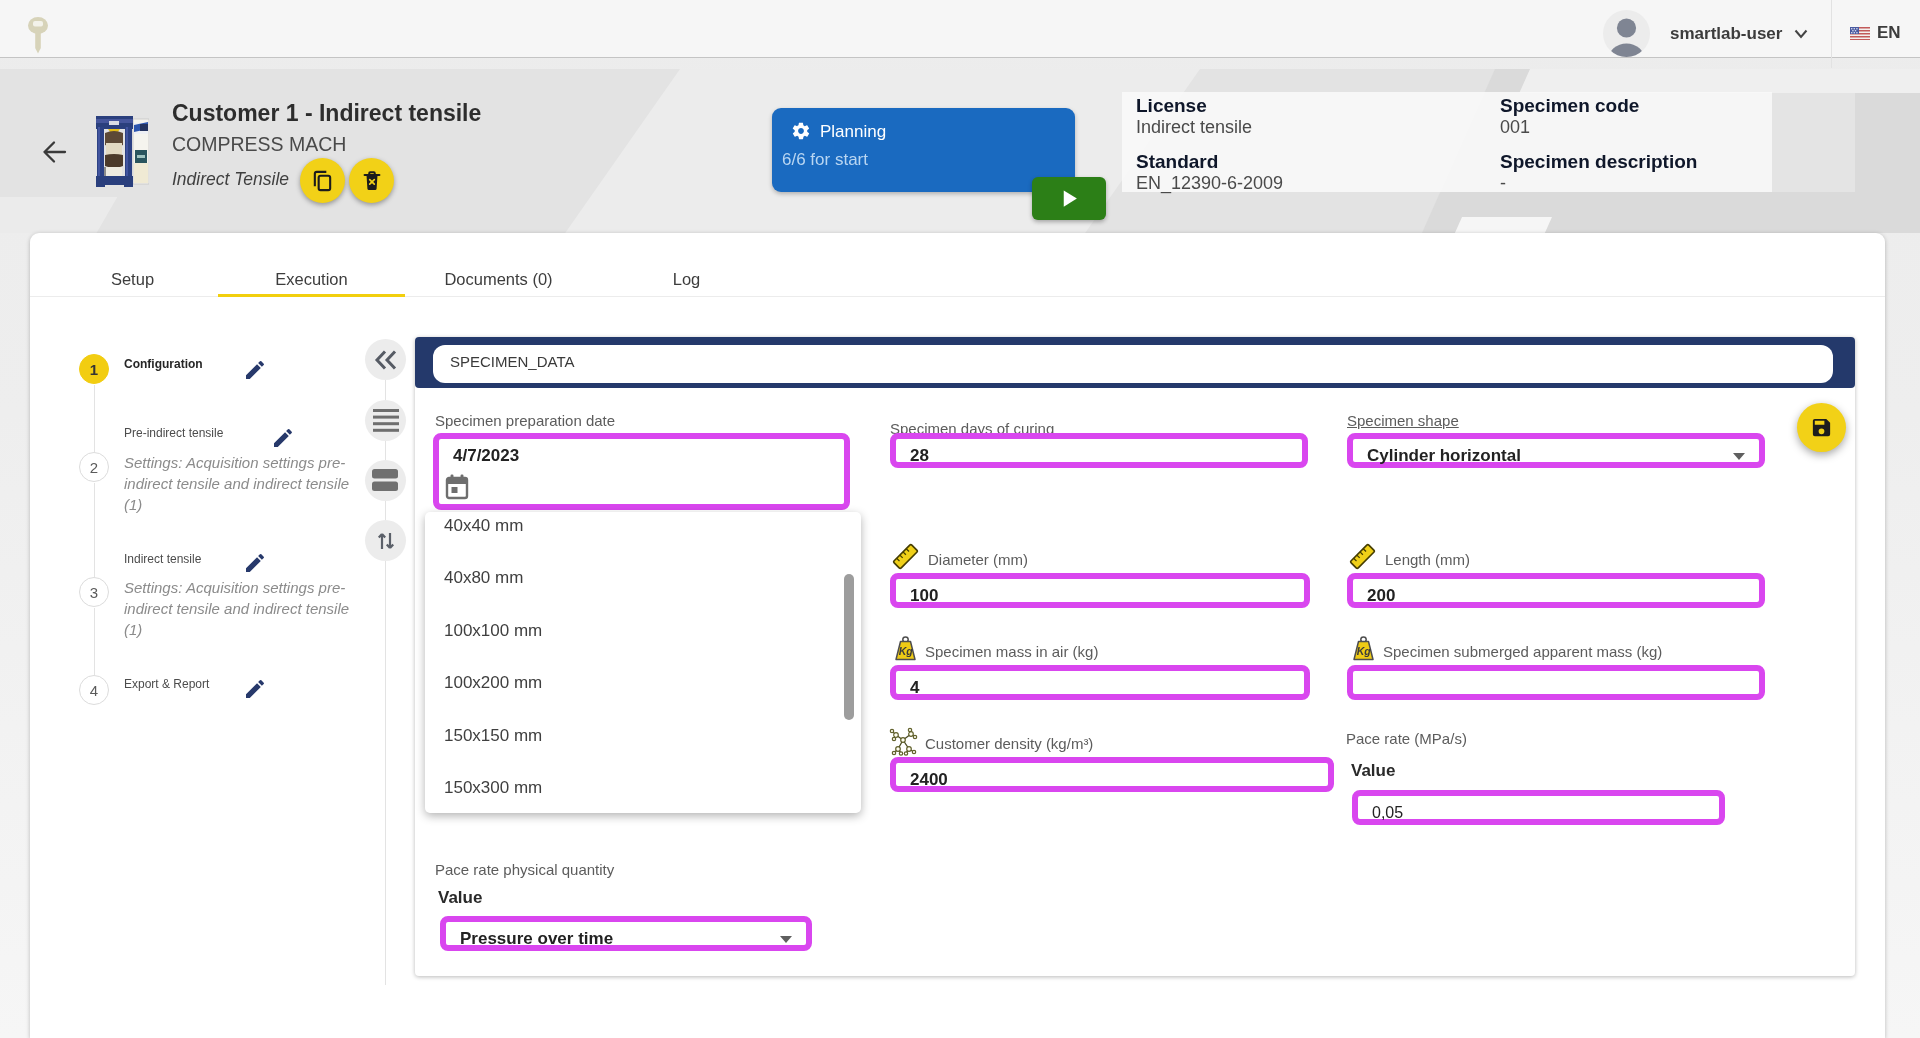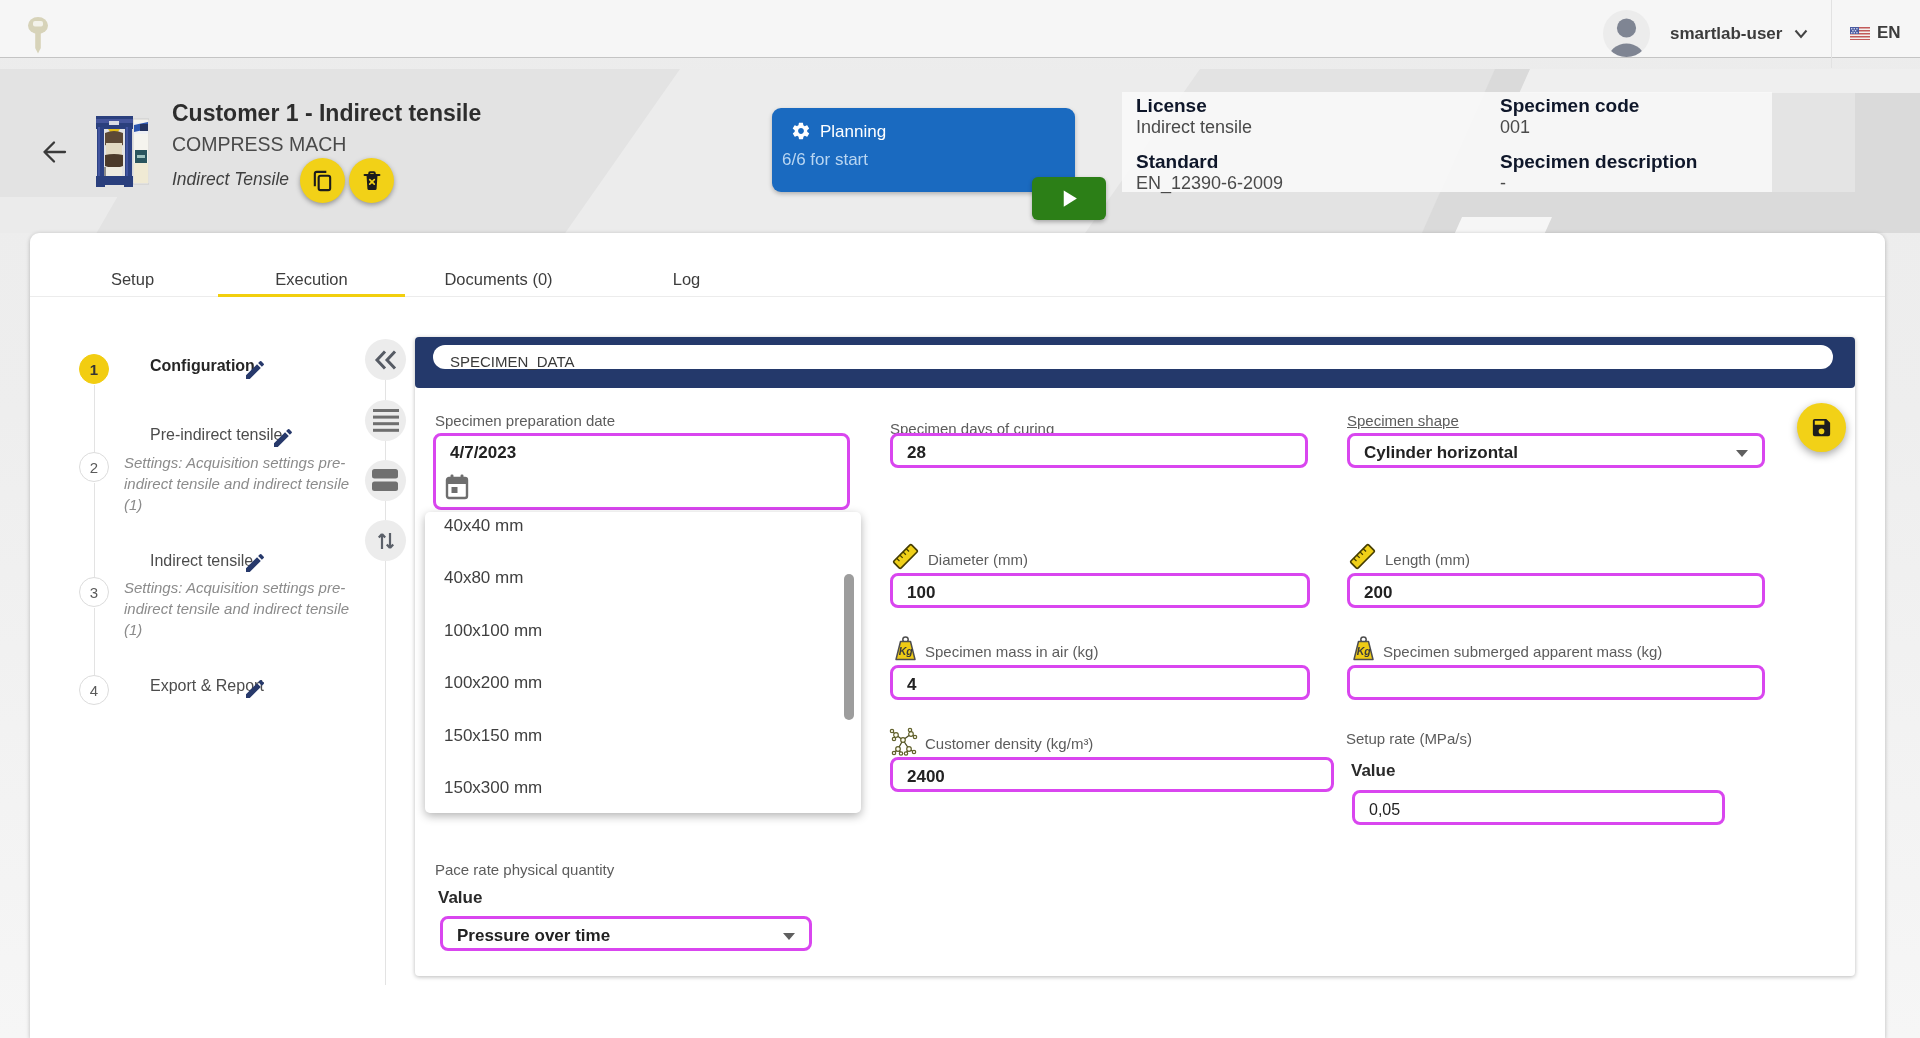--- a/index.html
+++ b/index.html
@@ -35,36 +35,36 @@
 
   
   #card { left:30px; top:233px; width:1855px; height:805px; background:#fff; border-radius:9px 9px 0 0; box-shadow:0 1px 4px rgba(0,0,0,.25); }
   .tab { position:absolute; top:37px; font-size:16.5px; color:#3d3d3d; width:187px; text-align:center; }
   #tabline { position:absolute; left:0px; top:63px; width:1855px; height:1px; background:#ececec; }
   #tabul { position:absolute; left:188px; top:61px; width:187px; height:3px; background:#f2cf0d; }
 
   
   .stc { position:absolute; width:30px; height:30px; border-radius:50%; background:#fff; border:1px solid #dcdcdc; color:#5a5a5a; font-size:15px; text-align:center; line-height:30px; }
   .stc.on { background:#f2cd11; border-color:#f2cd11; color:#343434; font-weight:bold; }
-  .stt { position:absolute; font-size:16px; color:#4c4c4c;margin-left:26px; }
+  .stt { position:absolute; font-size:12px; color:#4c4c4c; }
   .stt.on { font-weight:bold; color:#262626; }
   .std { position:absolute; font-size:15px; font-style:italic; color:#8b8b8b; line-height:21px; }
   .vline { position:absolute; width:1px; background:#e3e3e3; }
 
   
   .cbtn { position:absolute; width:41px; height:41px; border-radius:50%; background:#ececec; }
 
   
   #content { left:415px; top:337px; width:1440px; height:639px; background:#fff; border-radius:4px; box-shadow:0 1px 4px rgba(0,0,0,.28); }
   #navybar { position:absolute; left:0; top:0; width:1440px; height:51px; background:#24396b; border-radius:4px; }
-  #navyin { position:absolute; left:18px; top:8px; width:1400px; height:24px; background:#fff; border-radius:12px; }
+  #navyin { position:absolute; left:18px; top:8px; width:1400px; height:38px; background:#fff; border-radius:12px; }
   #navyin span { position:absolute; left:17px; top:8px; font-size:15px; color:#3a3a3a; }
 
   .flabel { position:absolute; font-size:15px; color:#5c5c5c; }
-  .inp { position:absolute; height:35px; background:#fff; border:3px solid #d946ef; border-radius:8px; font-size:17px; font-weight:bold; color:#222; line-height:33px; padding-left:14px; }
+  .inp { position:absolute; height:35px; background:#fff; border:6px solid #d946ef; border-radius:8px; font-size:17px; font-weight:bold; color:#222; line-height:33px; padding-left:14px; }
   .inp .car { position:absolute; right:14px; top:14px; width:0; height:0; border-left:6px solid transparent; border-right:6px solid transparent; border-top:7px solid #5f5f5f; }
   .blab { position:absolute; font-size:17px; font-weight:bold; color:#2a2a2a; }
 
   
   #dd { left:425px; top:512px; width:436px; height:301px; background:#fff; border-radius:5px; box-shadow:0 3px 10px rgba(0,0,0,.3); z-index:40; }
   #dd .it { position:absolute; left:19px; font-size:17px; color:#3f3f3f; }
   #ddthumb { position:absolute; left:419px; top:62px; width:10px; height:146px; background:#9d9d9d; border-radius:5px; }
 
   #fab { left:1797px; top:403px; width:49px; height:49px; border-radius:50%; background:#f2d117; box-shadow:0 3px 8px rgba(0,0,0,.35); z-index:45; }
 </style>
@@ -271,21 +271,21 @@
     <span class="flabel" style="left:970px; top:214px;">Length (mm)</span>
     <div class="inp" style="left:932px; top:236px; width:418px;">200</div>
 
     <span class="flabel" style="left:510px; top:306px;">Specimen mass in air (kg)</span>
     <div class="inp" style="left:475px; top:328px; width:420px;">4</div>
     <span class="flabel" style="left:968px; top:306px;">Specimen submerged apparent mass (kg)</span>
     <div class="inp" style="left:932px; top:328px; width:418px;"></div>
 
     <span class="flabel" style="left:510px; top:398px;">Customer density (kg/m³)</span>
     <div class="inp" style="left:475px; top:420px; width:444px;">2400</div>
-    <span class="flabel" style="left:931px; top:393px;">Setup rate (MPa/s)</span>
+    <span class="flabel" style="left:931px; top:393px;">Pace rate (MPa/s)</span>
     <span class="blab" style="left:936px; top:424px;">Value</span>
     <div class="inp" style="left:937px; top:453px; width:373px; font-weight:normal; font-size:16px;">0,05</div>
 
     <span class="flabel" style="left:20px; top:524px;">Pace rate physical quantity</span>
     <span class="blab" style="left:23px; top:551px;">Value</span>
     <div class="inp" style="left:25px; top:579px; width:372px;">Pressure over time<span class="car"></span></div>
 
     <svg class="abs ruler" style="left:477px; top:206px;" width="27" height="27" viewBox="0 0 27 27">
       <g transform="rotate(-45 13.5 13.5)">
           <rect x="1" y="8.5" width="25" height="10" rx="1.5" fill="#f0d018" stroke="#453d00" stroke-width="1.6"></rect>

